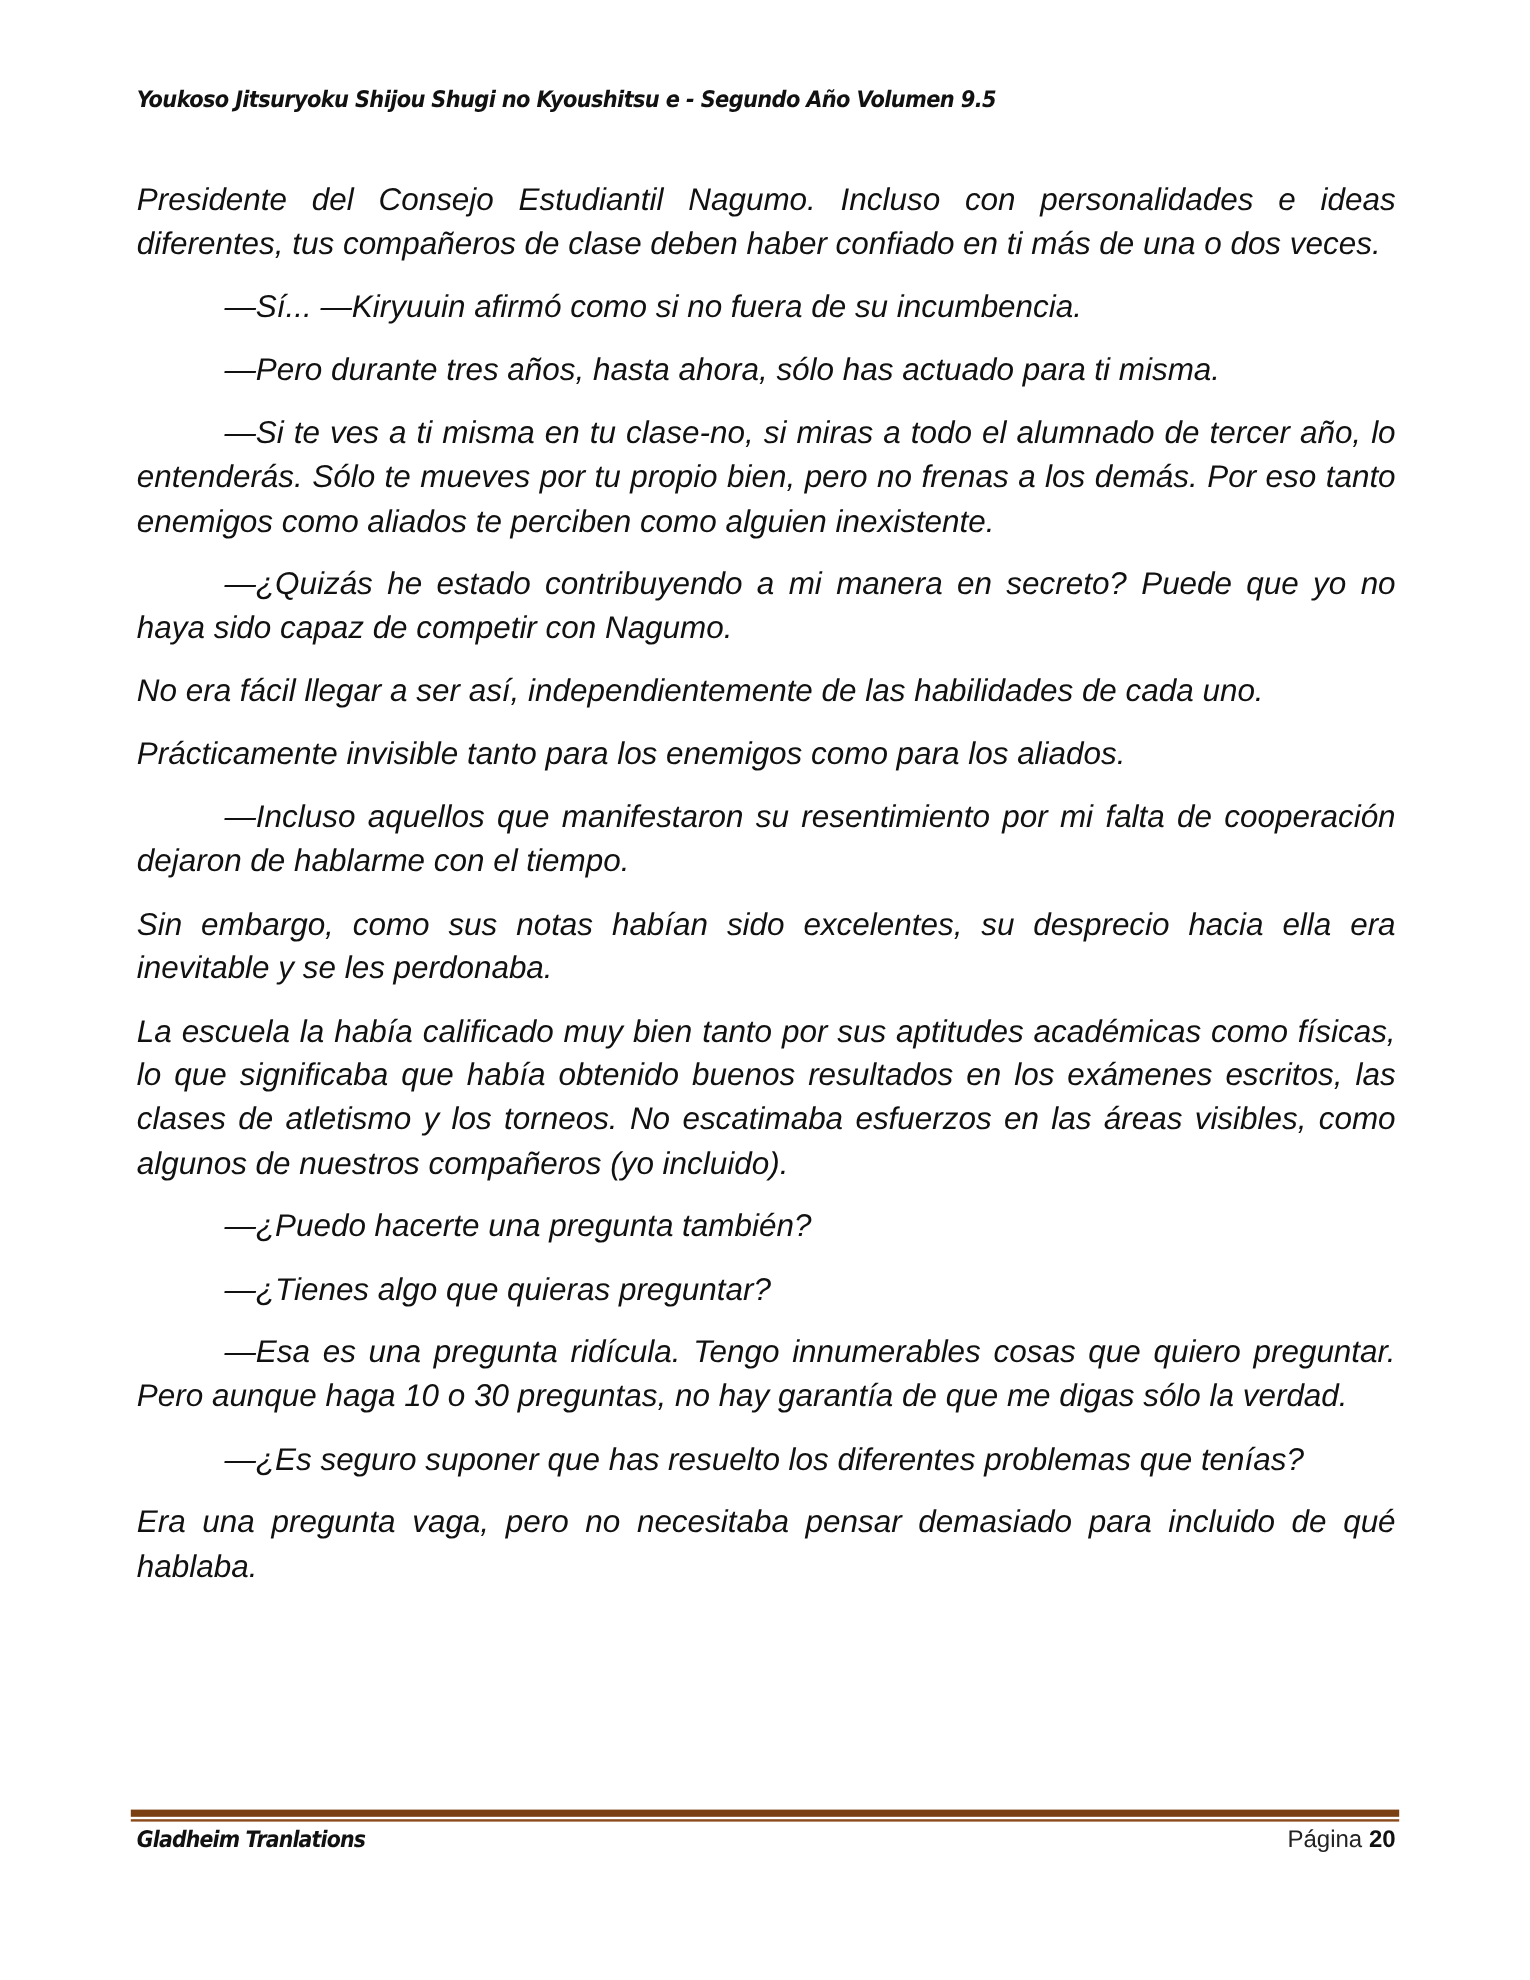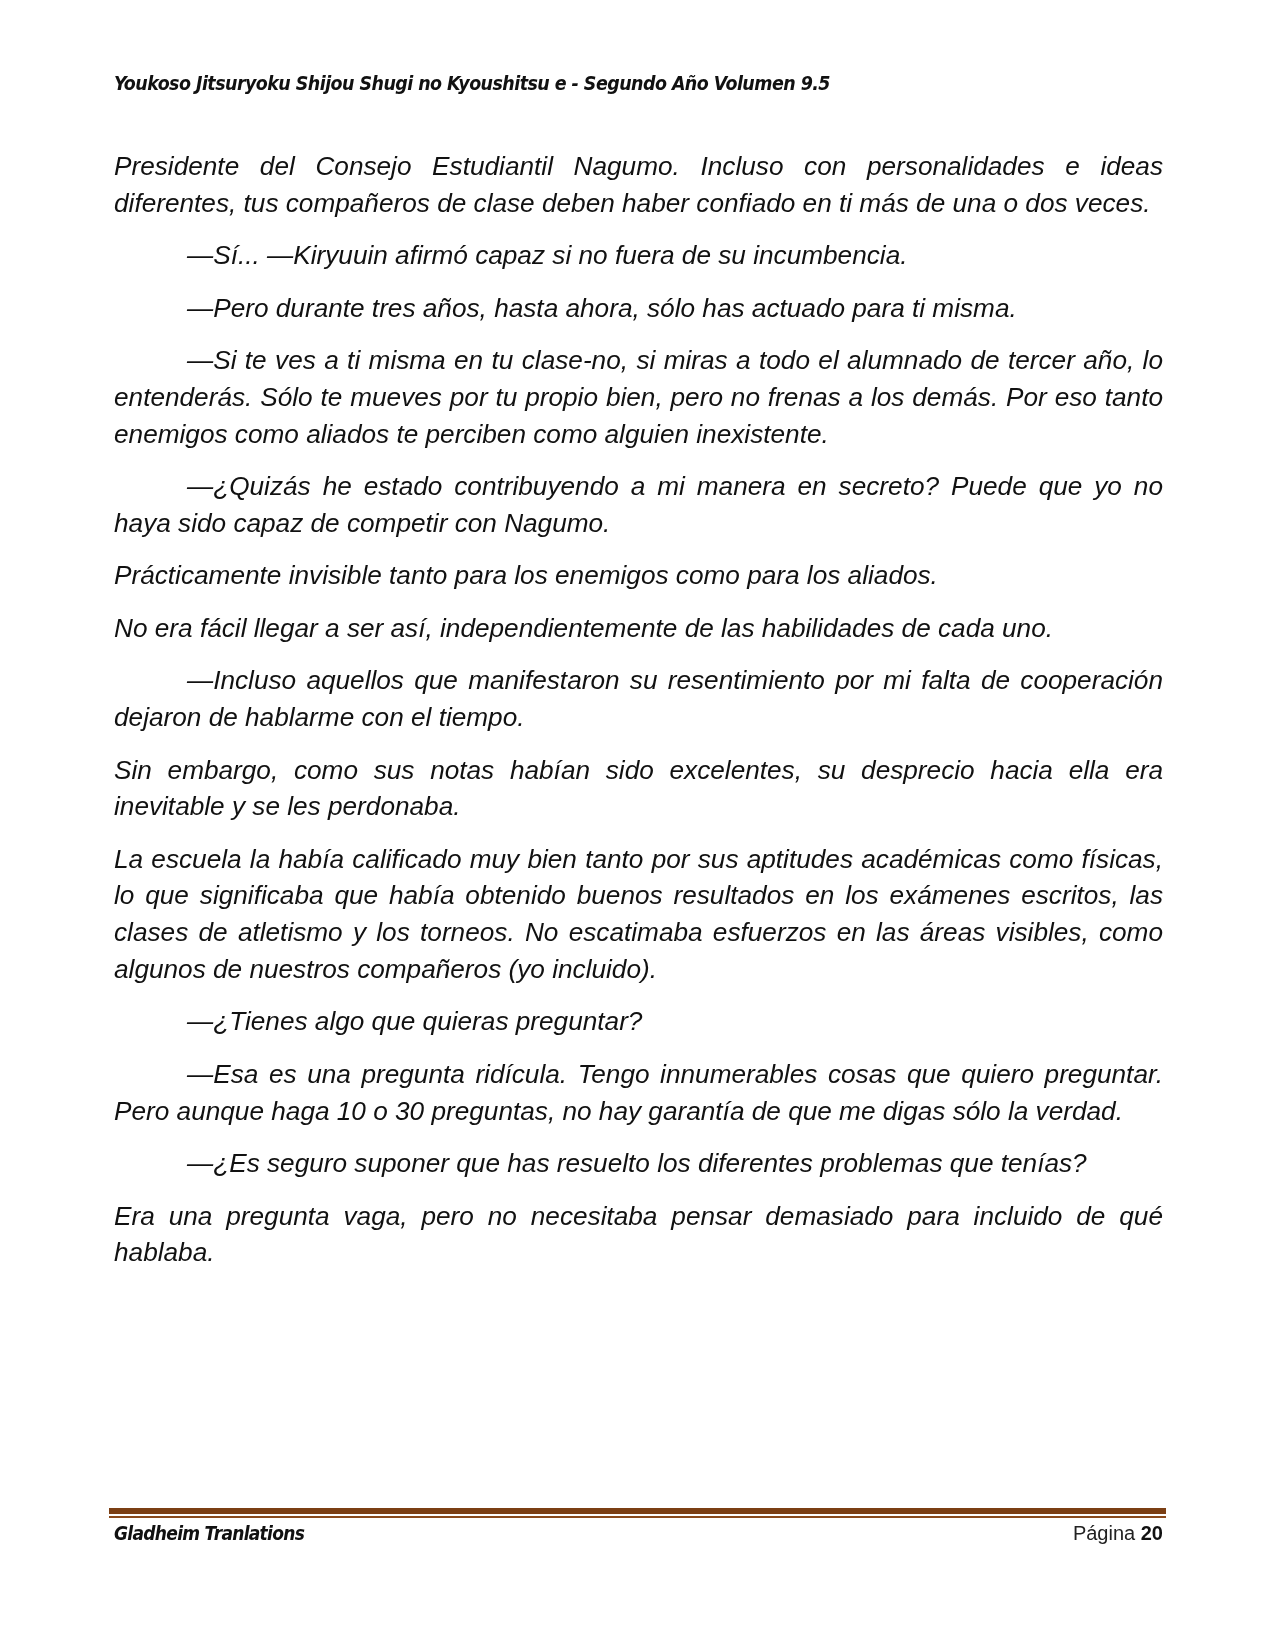--- a/index.html
+++ b/index.html
@@ -39,29 +39,30 @@
 </style>
 </head>
 <body>
 
 <div class="page">
 
   <div class="running-header">Youkoso Jitsuryoku Shijou Shugi no Kyoushitsu e - Segundo Año Volumen 9.5</div>
 
   <div class="body-text">
     <p class="narration">Presidente del Consejo Estudiantil Nagumo. Incluso con personalidades e ideas diferentes, tus compañeros de clase deben haber confiado en ti más de una o dos veces.</p>
-    <p class="dialog">—Sí... —Kiryuuin afirmó capaz si no fuera de su incumbencia.</p>
+    <p class="dialog">—Sí... —Kiryuuin afirmó como si no fuera de su incumbencia.</p>
     <p class="dialog">—Pero durante tres años, hasta ahora, sólo has actuado para ti misma.</p>
     <p class="dialog">—Si te ves a ti misma en tu clase-no, si miras a todo el alumnado de tercer año, lo entenderás. Sólo te mueves por tu propio bien, pero no frenas a los demás. Por eso tanto enemigos como aliados te perciben como alguien inexistente.</p>
     <p class="dialog">—¿Quizás he estado contribuyendo a mi manera en secreto? Puede que yo no haya sido capaz de competir con Nagumo.</p>
+    <p class="narration">No era fácil llegar a ser así, independientemente de las habilidades de cada uno.</p>
     <p class="narration">Prácticamente invisible tanto para los enemigos como para los aliados.</p>
-    <p class="narration">No era fácil llegar a ser así, independientemente de las habilidades de cada uno.</p>
     <p class="dialog">—Incluso aquellos que manifestaron su resentimiento por mi falta de cooperación dejaron de hablarme con el tiempo.</p>
     <p class="narration">Sin embargo, como sus notas habían sido excelentes, su desprecio hacia ella era inevitable y se les perdonaba.</p>
     <p class="narration">La escuela la había calificado muy bien tanto por sus aptitudes académicas como físicas, lo que significaba que había obtenido buenos resultados en los exámenes escritos, las clases de atletismo y los torneos. No escatimaba esfuerzos en las áreas visibles, como algunos de nuestros compañeros (yo incluido).</p>
+    <p class="dialog">—¿Puedo hacerte una pregunta también?</p>
     <p class="dialog">—¿Tienes algo que quieras preguntar?</p>
     <p class="dialog">—Esa es una pregunta ridícula. Tengo innumerables cosas que quiero preguntar. Pero aunque haga 10 o 30 preguntas, no hay garantía de que me digas sólo la verdad.</p>
     <p class="dialog">—¿Es seguro suponer que has resuelto los diferentes problemas que tenías?</p>
     <p class="narration">Era una pregunta vaga, pero no necesitaba pensar demasiado para incluido de qué hablaba.</p>
   </div>
 
   <div class="rule-thick"></div>
   <div class="rule-thin"></div>
 
   <div class="footer-left">Gladheim Tranlations</div>

